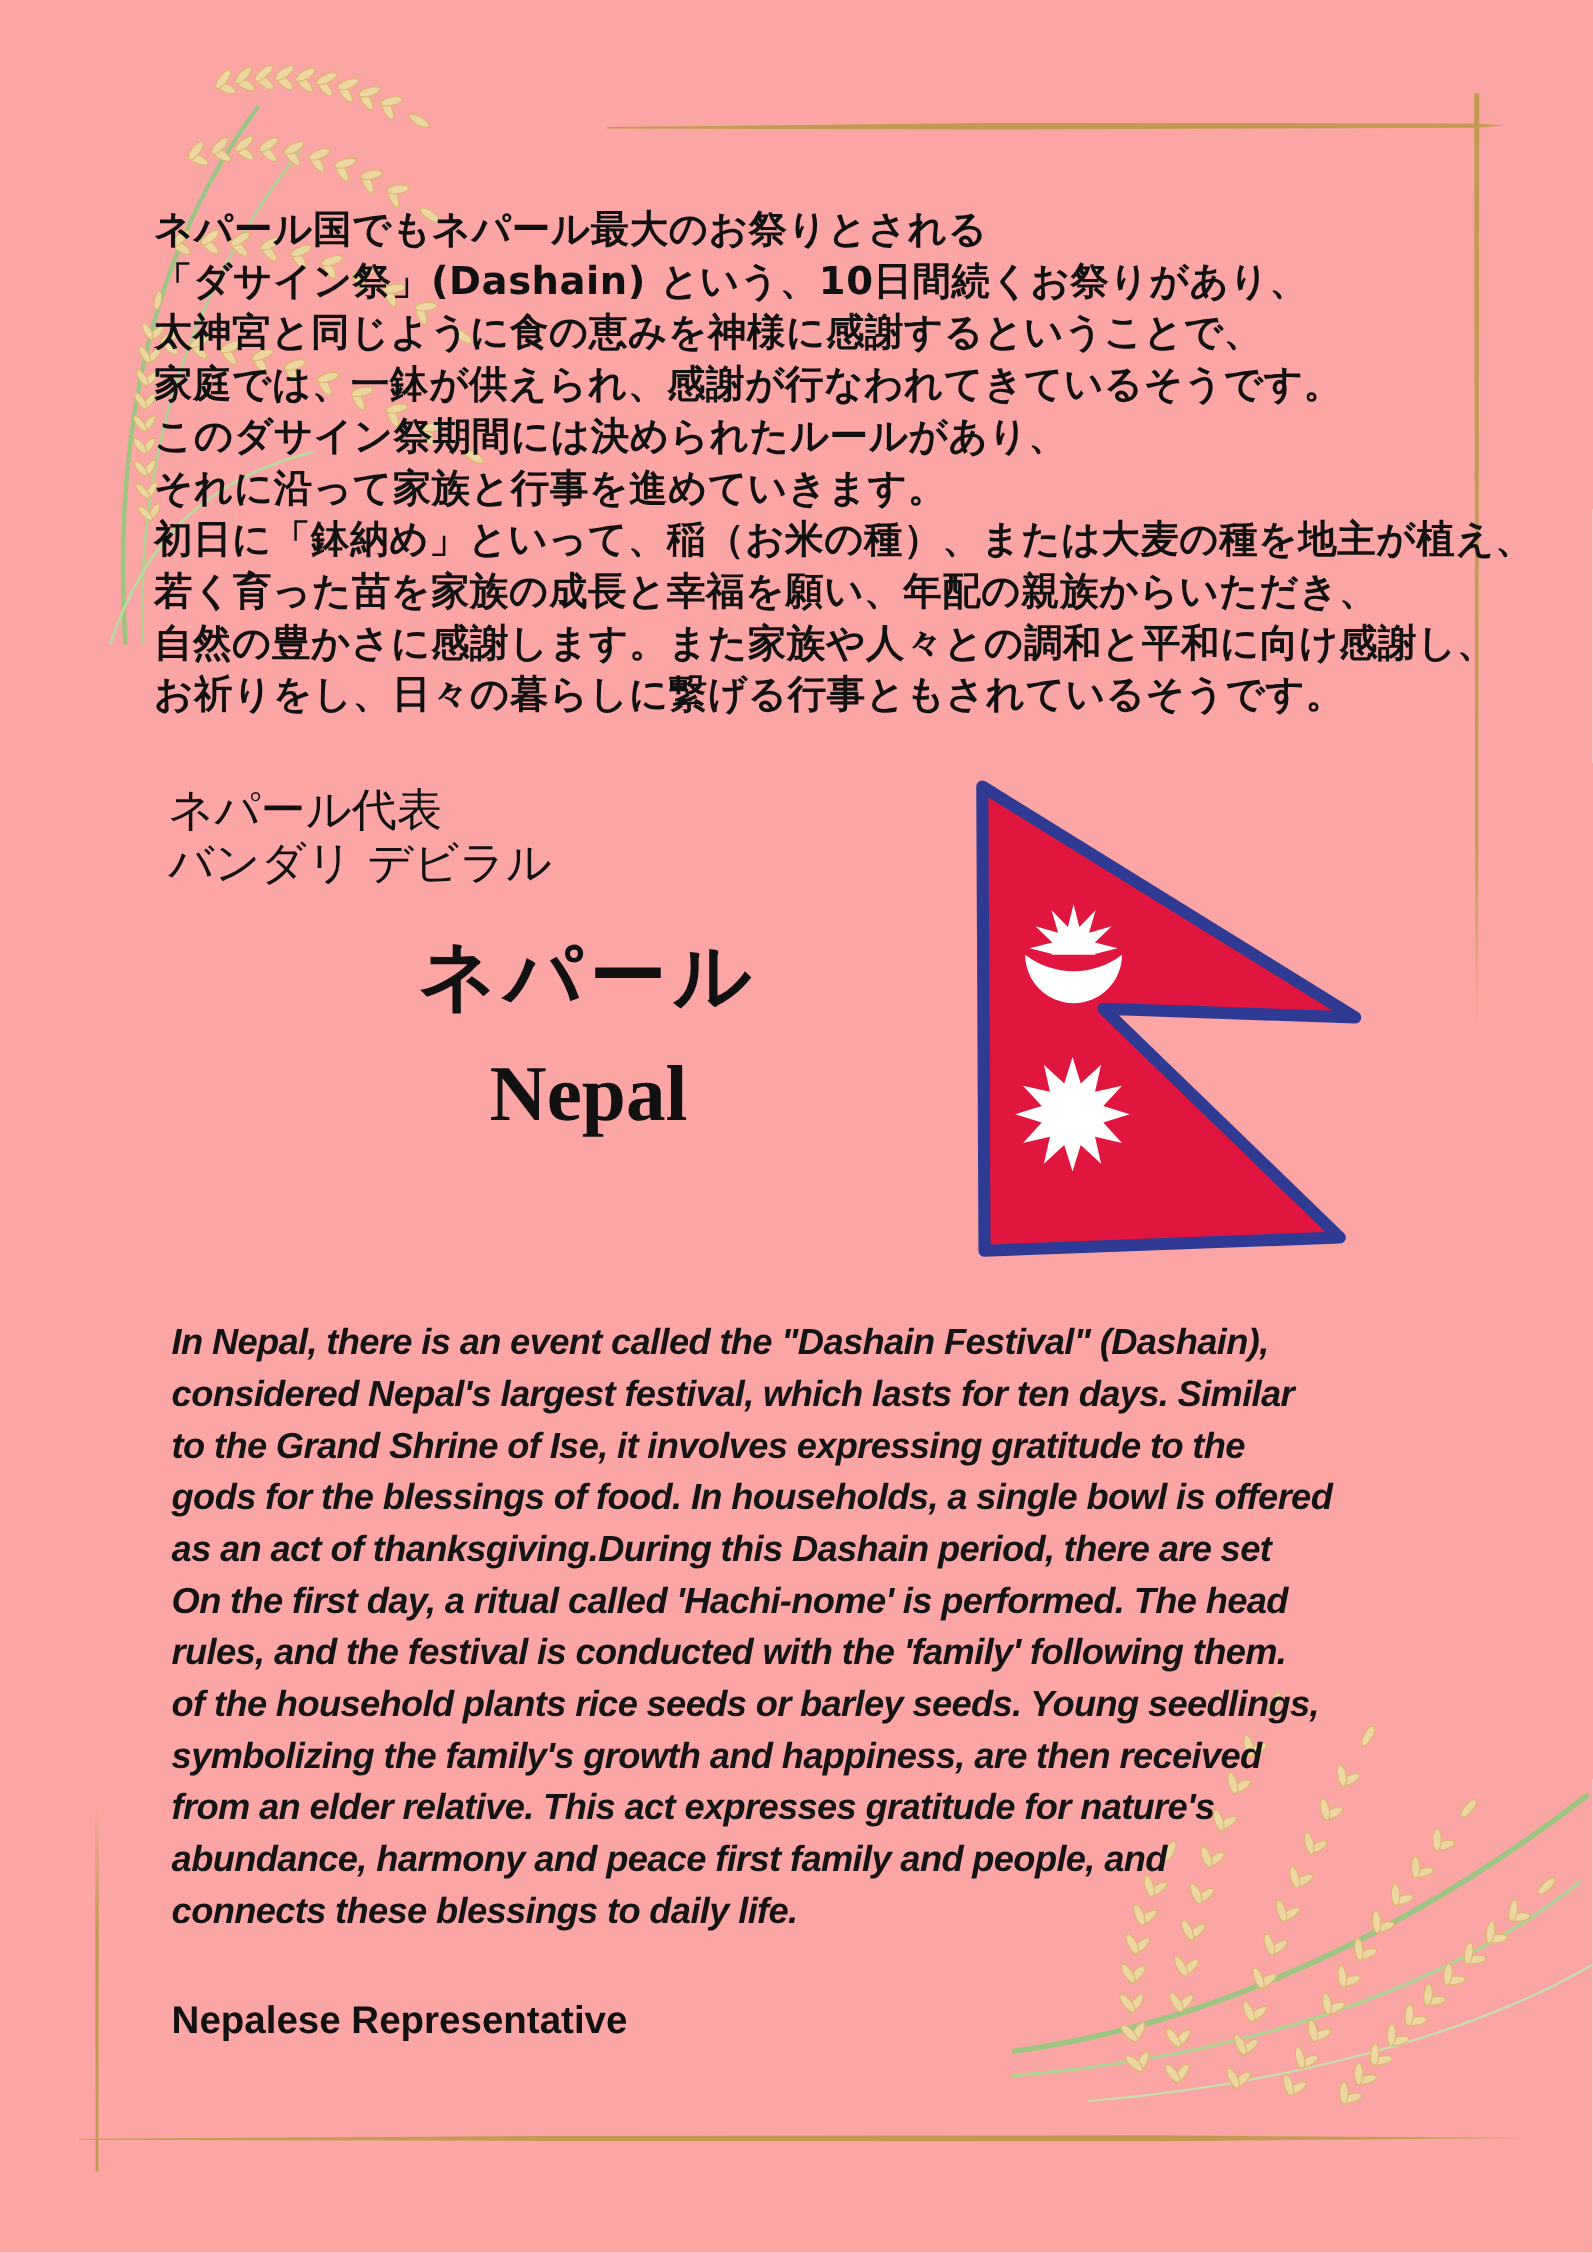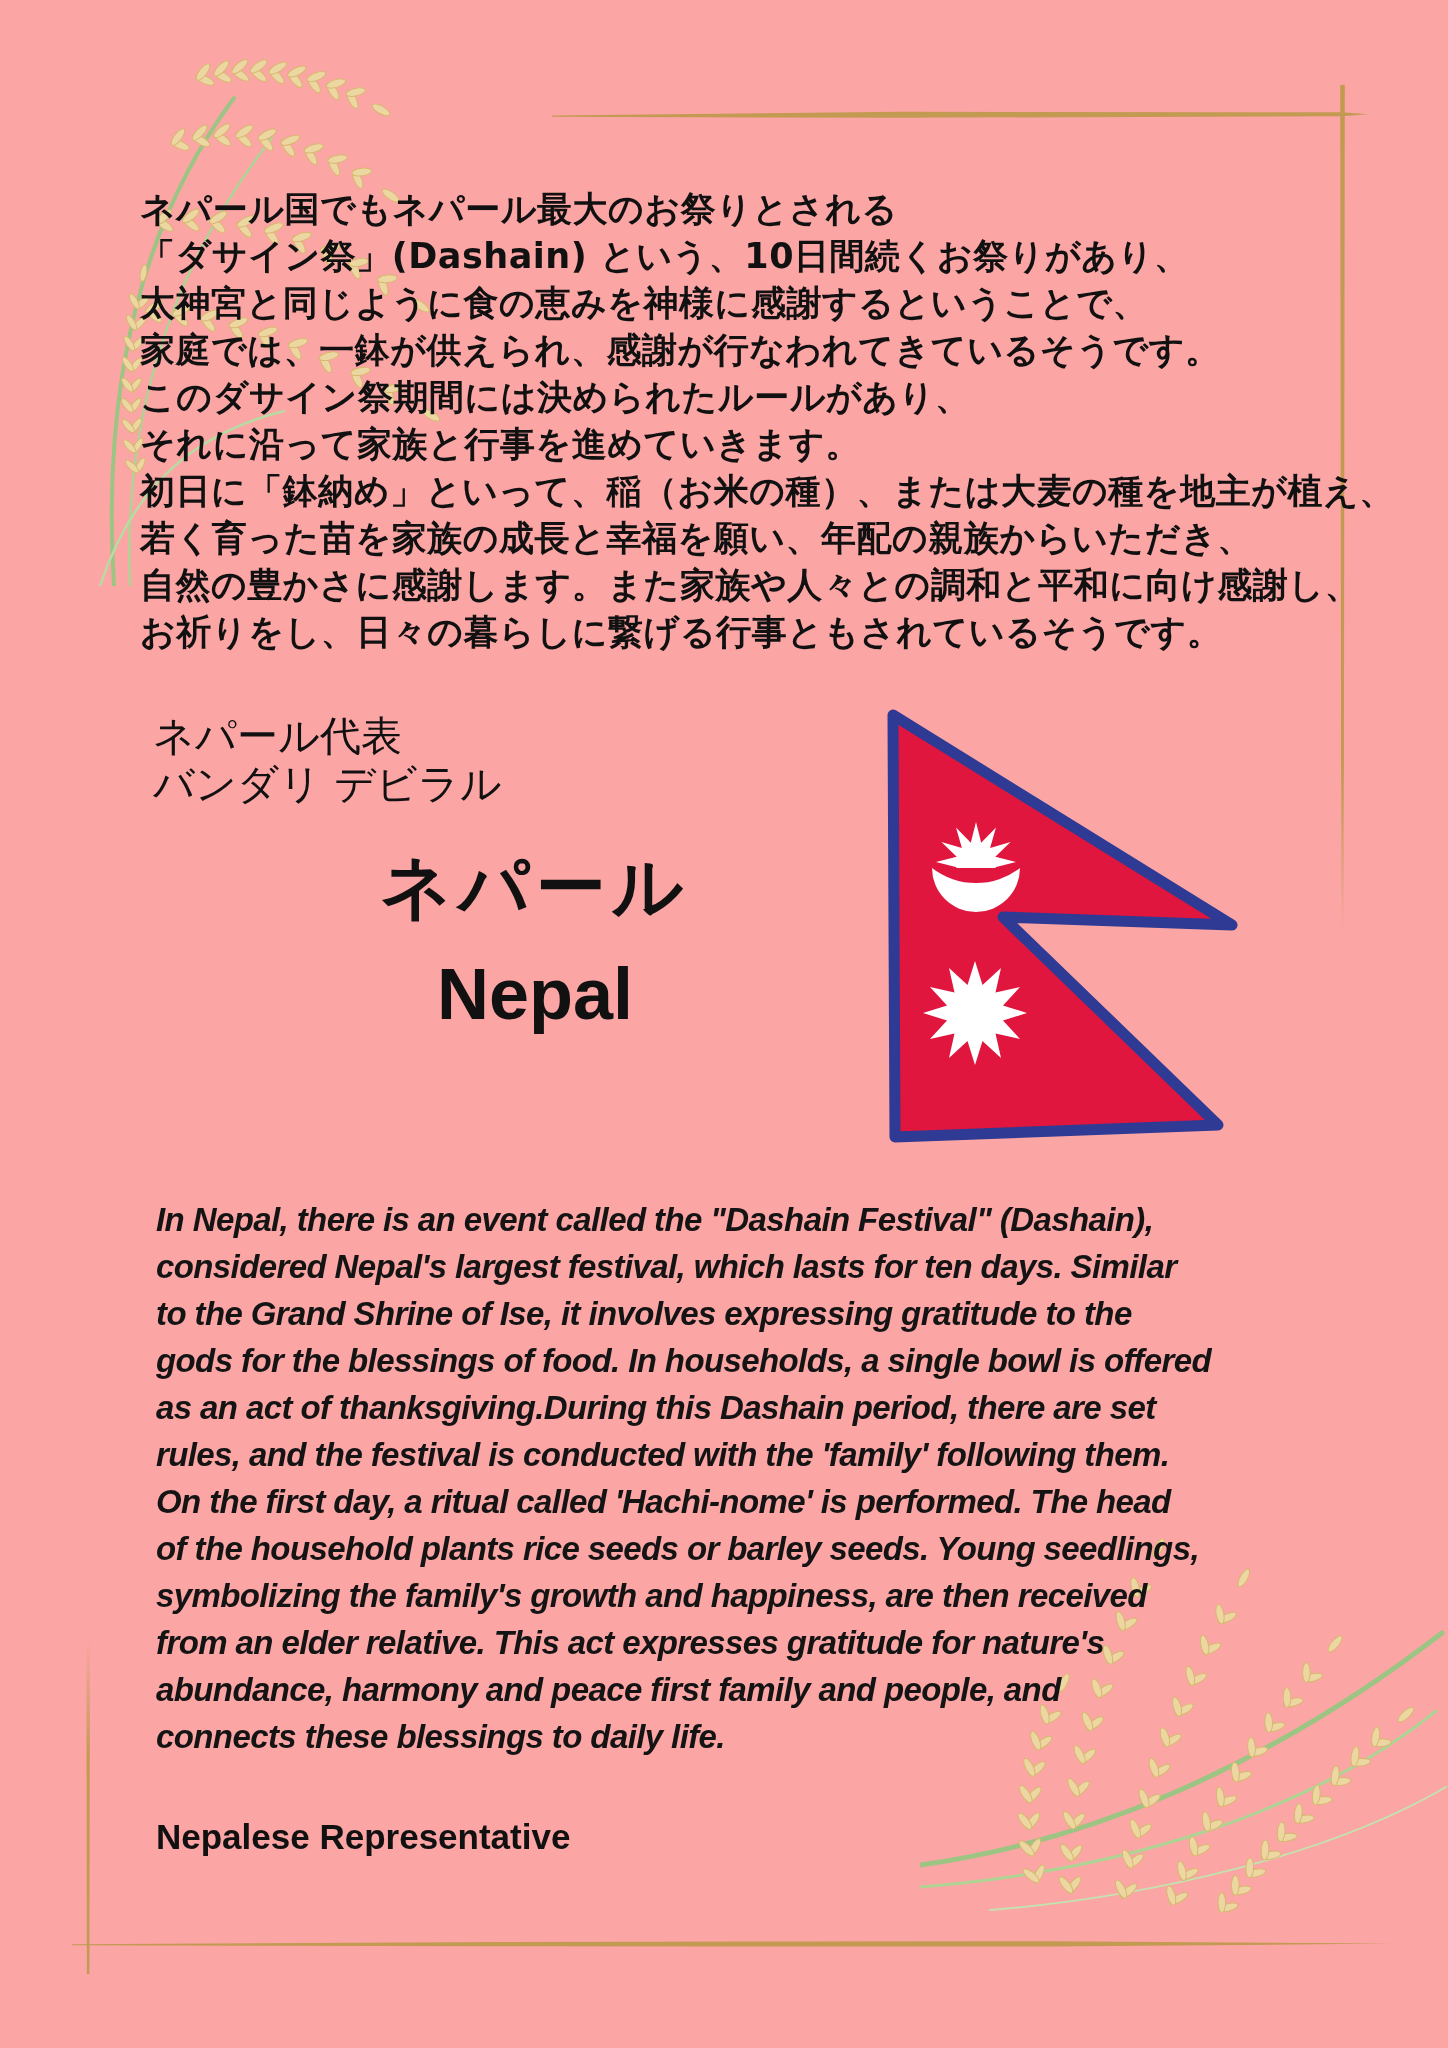--- a/index.html
+++ b/index.html
@@ -13,21 +13,21 @@
   .jp-para{position:absolute;left:140px;top:186px;font-size:35px;font-weight:700;
            line-height:47px;font-family:"DejaVu Sans",sans-serif;letter-spacing:0.5px;}
   .jp-para .line{white-space:nowrap;}
 
   .jp-rep{position:absolute;left:153px;top:712px;font-size:41px;font-weight:400;
           line-height:48px;font-family:"DejaVu Sans",sans-serif;}
 
   .title-jp{position:absolute;left:330px;top:852px;width:410px;text-align:center;
             font-size:70px;font-weight:800;letter-spacing:6px;font-family:"DejaVu Sans",sans-serif;line-height:1;}
   .title-en{position:absolute;left:330px;top:958px;width:410px;text-align:center;
-            font-size:72px;font-weight:800;font-family:Liberation Sans, sans-serif;line-height:1;}
+            font-size:72px;font-weight:800;font-family:Liberation Serif, serif;line-height:1;}
 
   .flag{position:absolute;left:880px;top:708px;width:360px;height:436px;}
 
   .en-para{position:absolute;left:156px;top:1196px;font-size:33px;font-weight:700;
            line-height:47px;letter-spacing:-0.6px;color:#141414;}
   .en-para .line{white-space:nowrap;font-style:italic;}
 
   .en-rep{position:absolute;left:156px;top:1812px;font-size:35px;font-weight:700;line-height:49px;}
   .en-rep div{white-space:pre;}
 </style>
@@ -295,22 +295,22 @@
     <path fill="#ffffff" d="M52,160 A44,44 0 1 0 140,160 A72,72 0 0 1 52,160 Z"></path>
     <polygon id="sunstar" fill="#ffffff" points="95.0,253.0 102.5,277.0 121.0,260.0 115.5,284.5 140.0,279.0 123.0,297.5 147.0,305.0 123.0,312.5 140.0,331.0 115.5,325.5 121.0,350.0 102.5,333.0 95.0,357.0 87.5,333.0 69.0,350.0 74.5,325.5 50.0,331.0 67.0,312.5 43.0,305.0 67.0,297.5 50.0,279.0 74.5,284.5 69.0,260.0 87.5,277.0"></polygon>
   </svg>
 
   <div class="en-para">
     <div class="line">In Nepal, there is an event called the "Dashain Festival" (Dashain),</div>
     <div class="line">considered Nepal's largest festival, which lasts for ten days. Similar</div>
     <div class="line">to the Grand Shrine of Ise, it involves expressing gratitude to the</div>
     <div class="line">gods for the blessings of food. In households, a single bowl is offered</div>
     <div class="line">as an act of thanksgiving.During this Dashain period, there are set</div>
+    <div class="line">On the first day, a ritual called 'Hachi-nome' is performed. The head</div>
     <div class="line">rules, and the festival is conducted with the 'family' following them.</div>
-    <div class="line">On the first day, a ritual called 'Hachi-nome' is performed. The head</div>
     <div class="line">of the household plants rice seeds or barley seeds. Young seedlings,</div>
     <div class="line">symbolizing the family's growth and happiness, are then received</div>
     <div class="line">from an elder relative. This act expresses gratitude for nature's</div>
     <div class="line">abundance, harmony and peace first family and people, and</div>
     <div class="line">connects these blessings to daily life.</div>
   </div>
 
   <div class="en-rep">
     <div>Nepalese Representative</div>
   </div>

